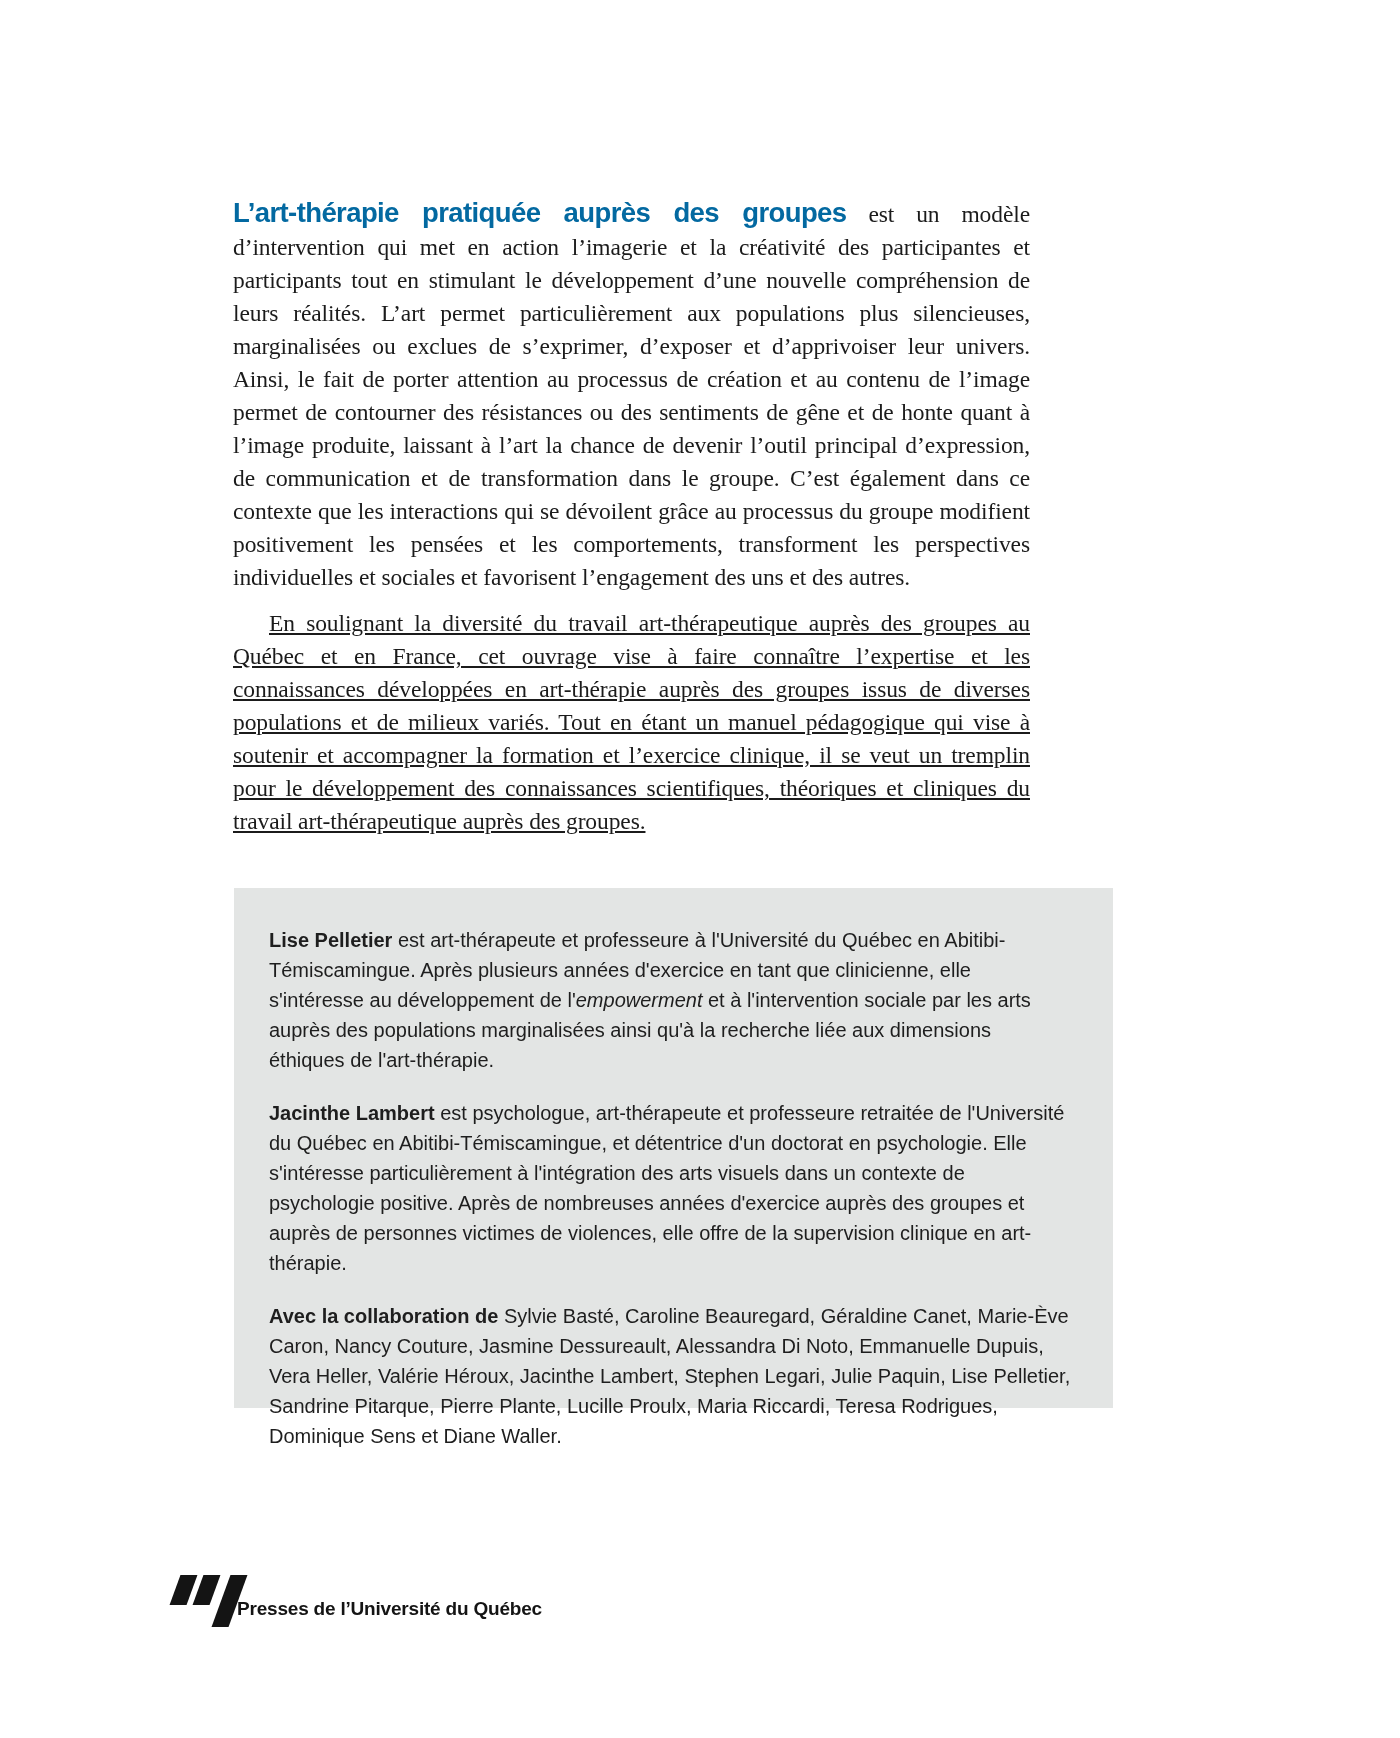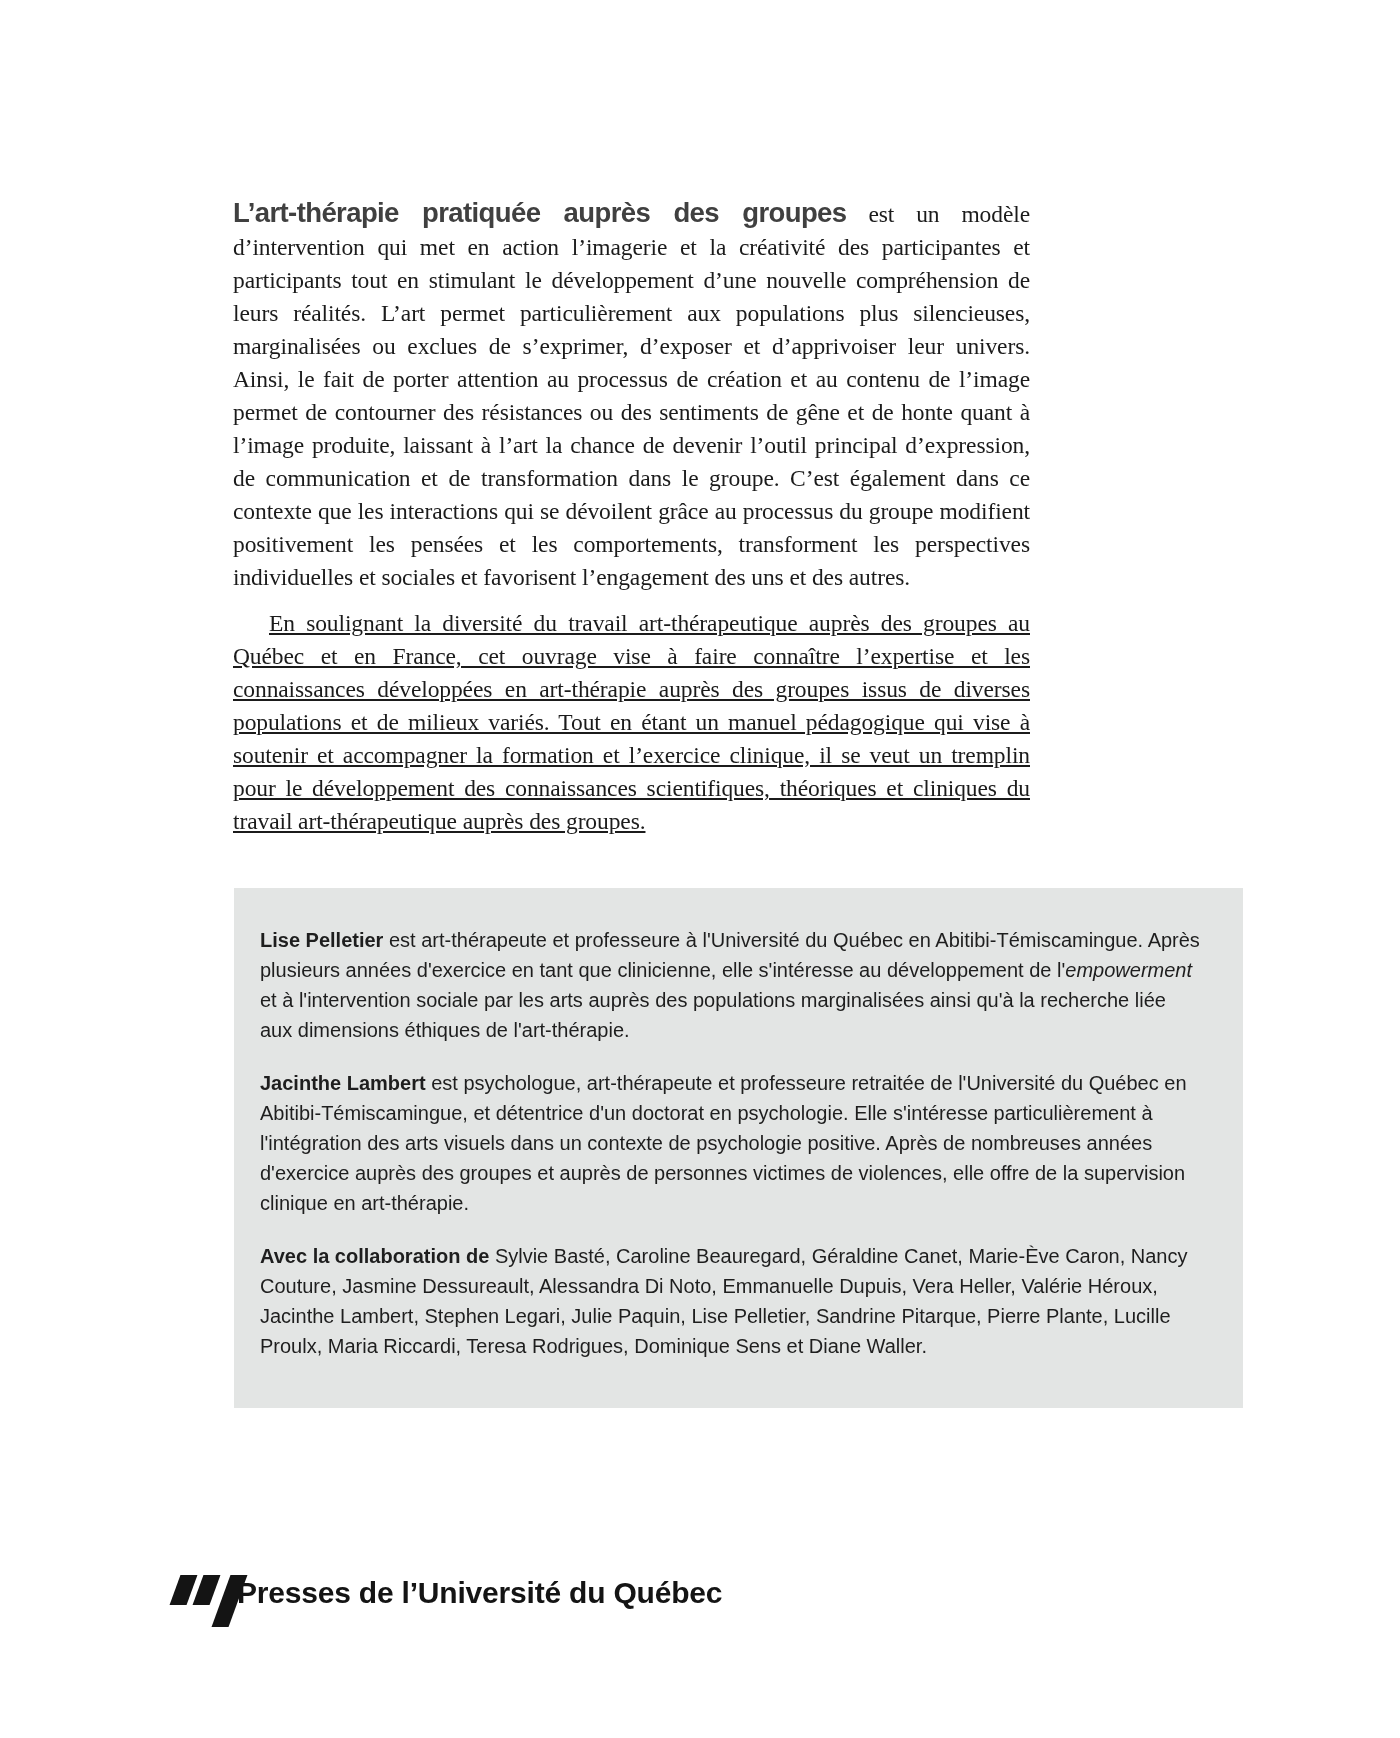--- a/index.html
+++ b/index.html
@@ -24,37 +24,37 @@
     font-size: 23.5px;
     line-height: 33px;
     text-align: justify;
     letter-spacing: -0.1px;
   }
   .lead-title {
     font-family: "Liberation Sans", sans-serif;
     font-weight: 700;
     font-size: 27.5px;
     letter-spacing: -0.6px;
-    color: #404040;
+    color: #0369a1;
   }
   .para-2 {
     margin-top: 13px !important;
     text-indent: 36px;
     text-decoration: underline;
   }
   
   .bio-box {
     position: absolute;
     left: 234px;
     top: 888px;
-    width: 1009px;
+    width: 879px;
     height: 520px;
     background: #e3e5e4;
     box-sizing: border-box;
-    padding: 37px 42px 0 26px;
+    padding: 37px 42px 0 35px;
     font-family: "Liberation Sans", sans-serif;
     color: #1e1e1e;
   }
   .bio-box p {
     margin: 0 0 23px 0;
     font-size: 20px;
     line-height: 30px;
     text-align: left;
   }
   .bio-name, .collab-label { font-weight: 700; }
@@ -78,24 +78,24 @@
     height: 30px;
     background: #141414;
     transform: skewX(-20deg);
   }
   .puq-bar.b1 { left: 8px; }
   .puq-bar.b2 { left: 31px; }
   .puq-bar.b3 { left: 54px; height: 52px; }
   .publisher-name {
     position: absolute;
     left: 70px;
-    top: 3px;
+    top: 25px;
     font-family: "Liberation Sans", sans-serif;
     font-weight: 700;
-    font-size: 30px;
+    font-size: 19px;
     letter-spacing: -0.2px;
     color: #141414;
     white-space: nowrap;
   }
 </style>
 </head>
 <body>
 
 <div class="page">
 

